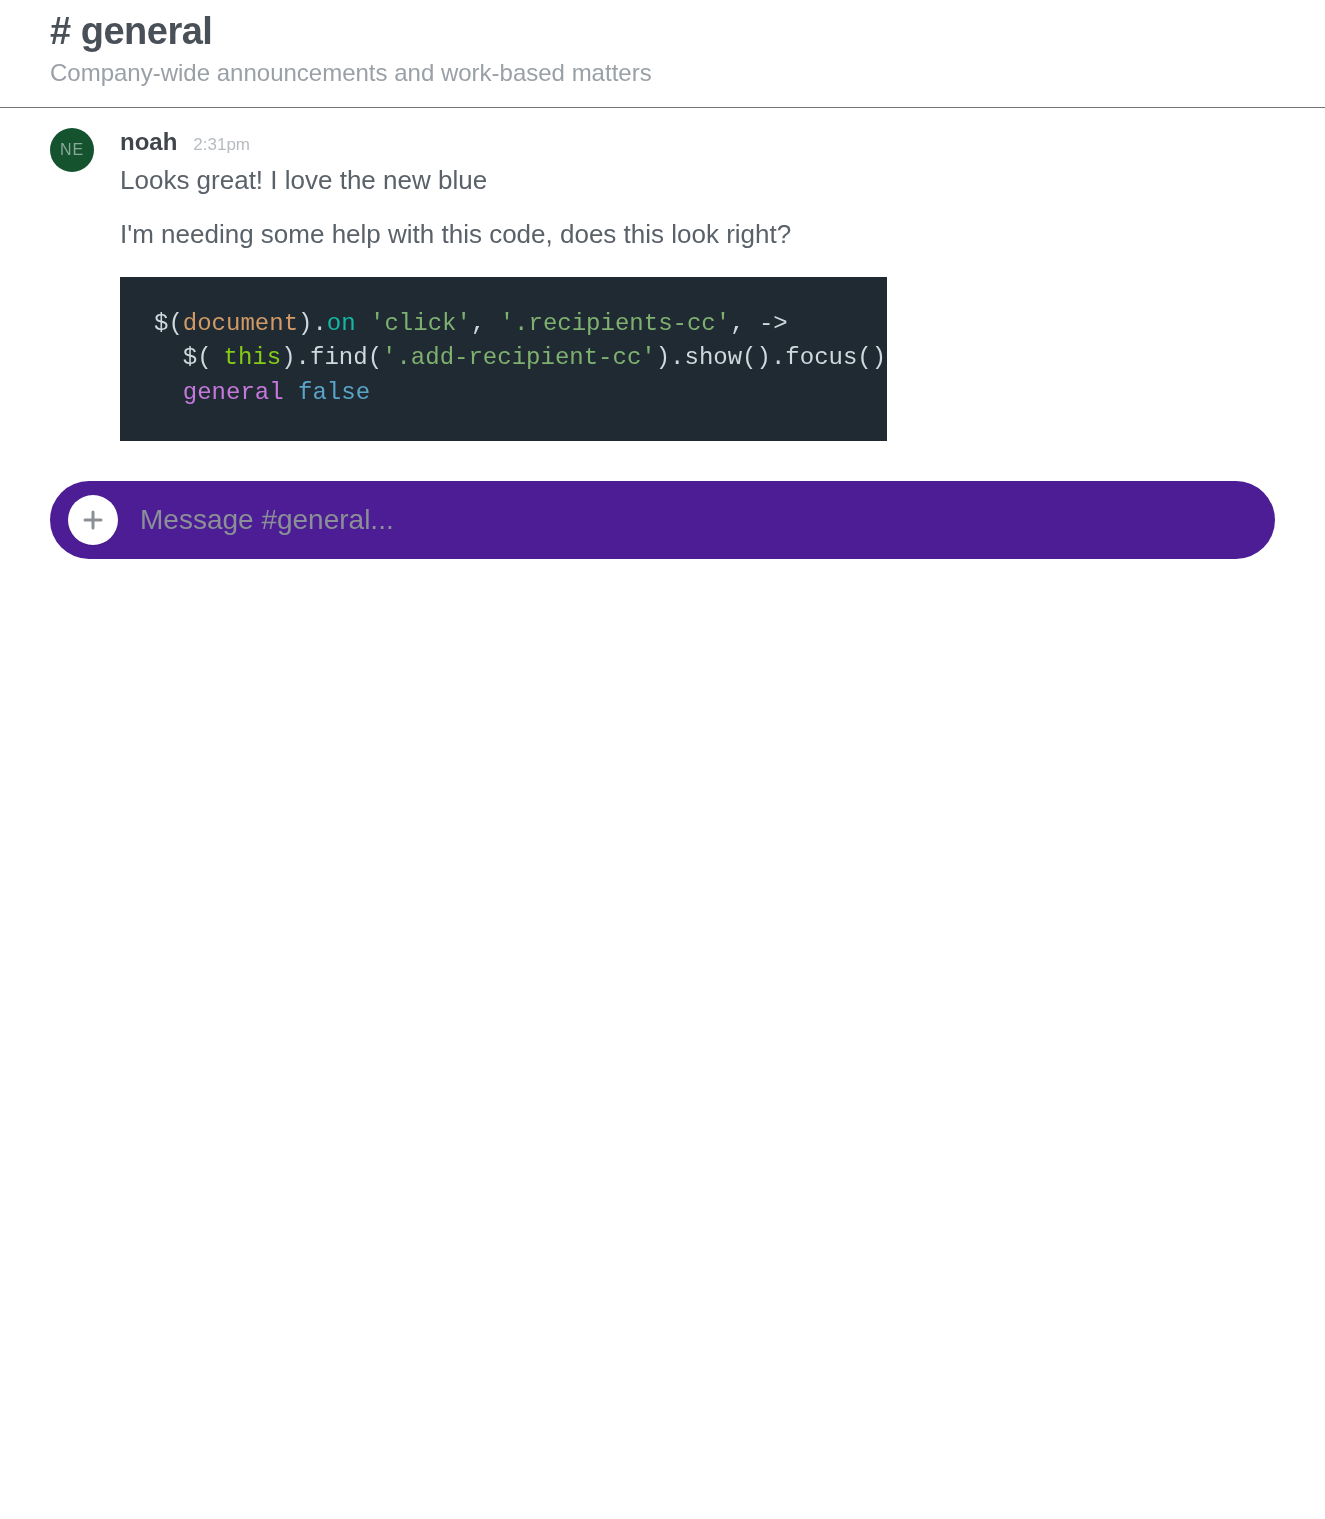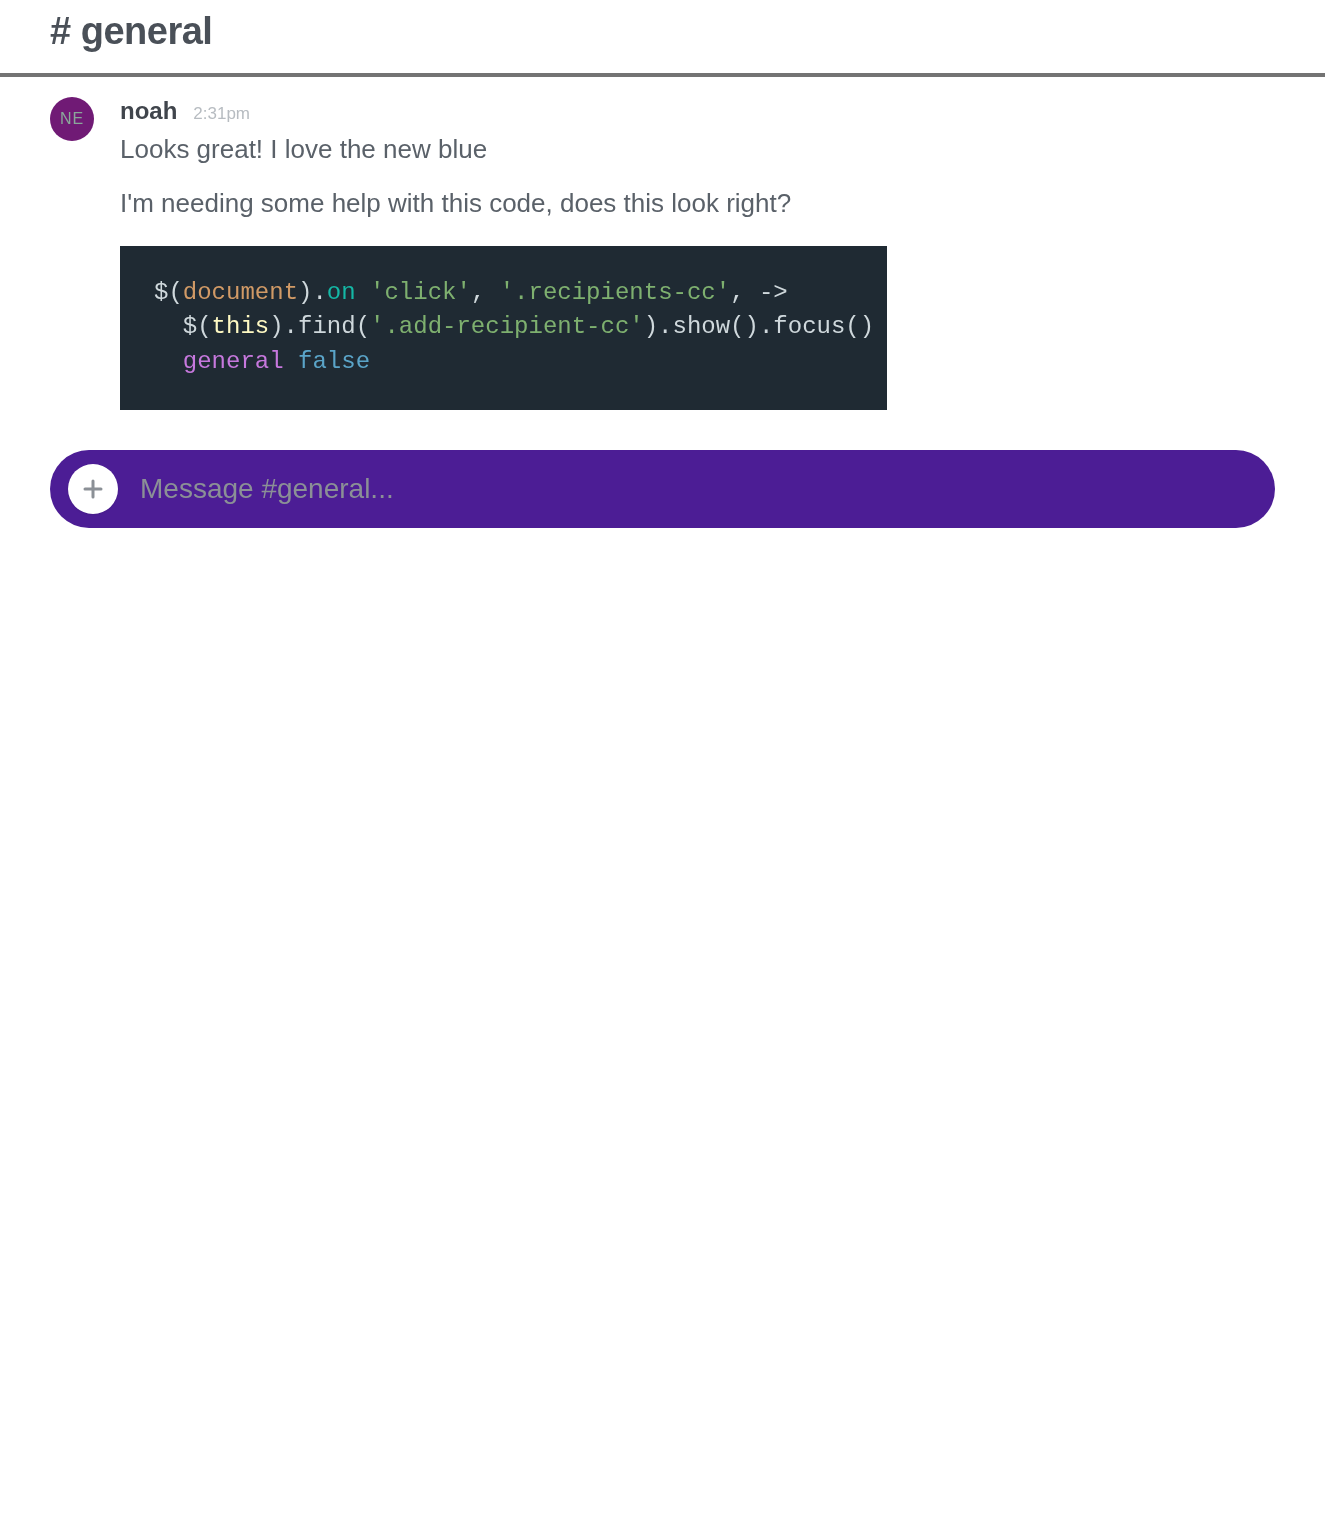--- a/index.html
+++ b/index.html
@@ -4,21 +4,21 @@
 <style>
   * { box-sizing: border-box; margin: 0; padding: 0; }
   html, body {
     width: 1325px;
     font-family: -apple-system, BlinkMacSystemFont, "Segoe UI", Helvetica, Arial, sans-serif;
     background: #ffffff;
     color: #5a6169;
   }
   .header {
     padding: 10px 0 20px 50px;
-    border-bottom: 4px solid #737373;
+    border-bottom: 1px solid #737373;
   }
   .header-title {
     font-size: 38px;
     font-weight: 700;
     color: #4a5058;
     letter-spacing: -0.5px;
   }
   .header-topic {
     font-size: 24px;
     color: #9aa0a6;
@@ -42,21 +42,21 @@
     height: 44px;
     border-radius: 50%;
     display: flex;
     align-items: center;
     justify-content: center;
     font-size: 16px;
     letter-spacing: 1px;
     color: #9aa0a6;
     font-weight: 500;
   }
-  .avatar-ne { background: #701a75; color: #8aa79a; }
+  .avatar-ne { background: #14532d; color: #8aa79a; }
   .msg-body { flex: 1; }
   .logo-block {
     width: 697px;
     height: 527px;
     background: #2aa0dc;
     position: relative;
     margin-bottom: 22px;
     margin-left: 0;
   }
   .logo-bubble {
@@ -95,21 +95,21 @@
     line-height: 1.45;
     white-space: pre;
     margin-top: 22px;
     width: 767px;
     overflow-x: auto;
   }
   .tok-punc { color: #cfd8dc; }
   .tok-keyword { color: #d19a66; }
   .tok-func { color: #14b8a6; }
   .tok-string { color: #7eb06f; }
-  .tok-this { color: #fef9c3; }
+  .tok-this { color: #84cc16; margin-left: 12px; }
   .tok-return { color: #c678dd; }
   .tok-false { color: #5aa4c8; }
   .tok-arrow { color: #cfd8dc; }
 
   .composer-wrap {
     padding: 40px 50px 60px 50px;
   }
   .composer {
     background: #4c1d95;
     border-radius: 60px;
@@ -141,20 +141,21 @@
   .composer-input::placeholder { color: #8b9096; }
   .emoji { display:inline-block; vertical-align: -2px; }
   .first-block { margin-top: 0; }
   .first-block .msg-body { padding-left: 70px; }
 </style>
 </head>
 <body>
 
 <div class="header">
   <div class="header-title"># general</div>
+  <div class="header-topic">Company-wide announcements and work-based matters</div>
 </div>
 
 <div class="channel">
 
 
   <div class="message">
     <div class="avatar-col">
       <div class="avatar avatar-ne">
         <span>NE</span>
       </div>

